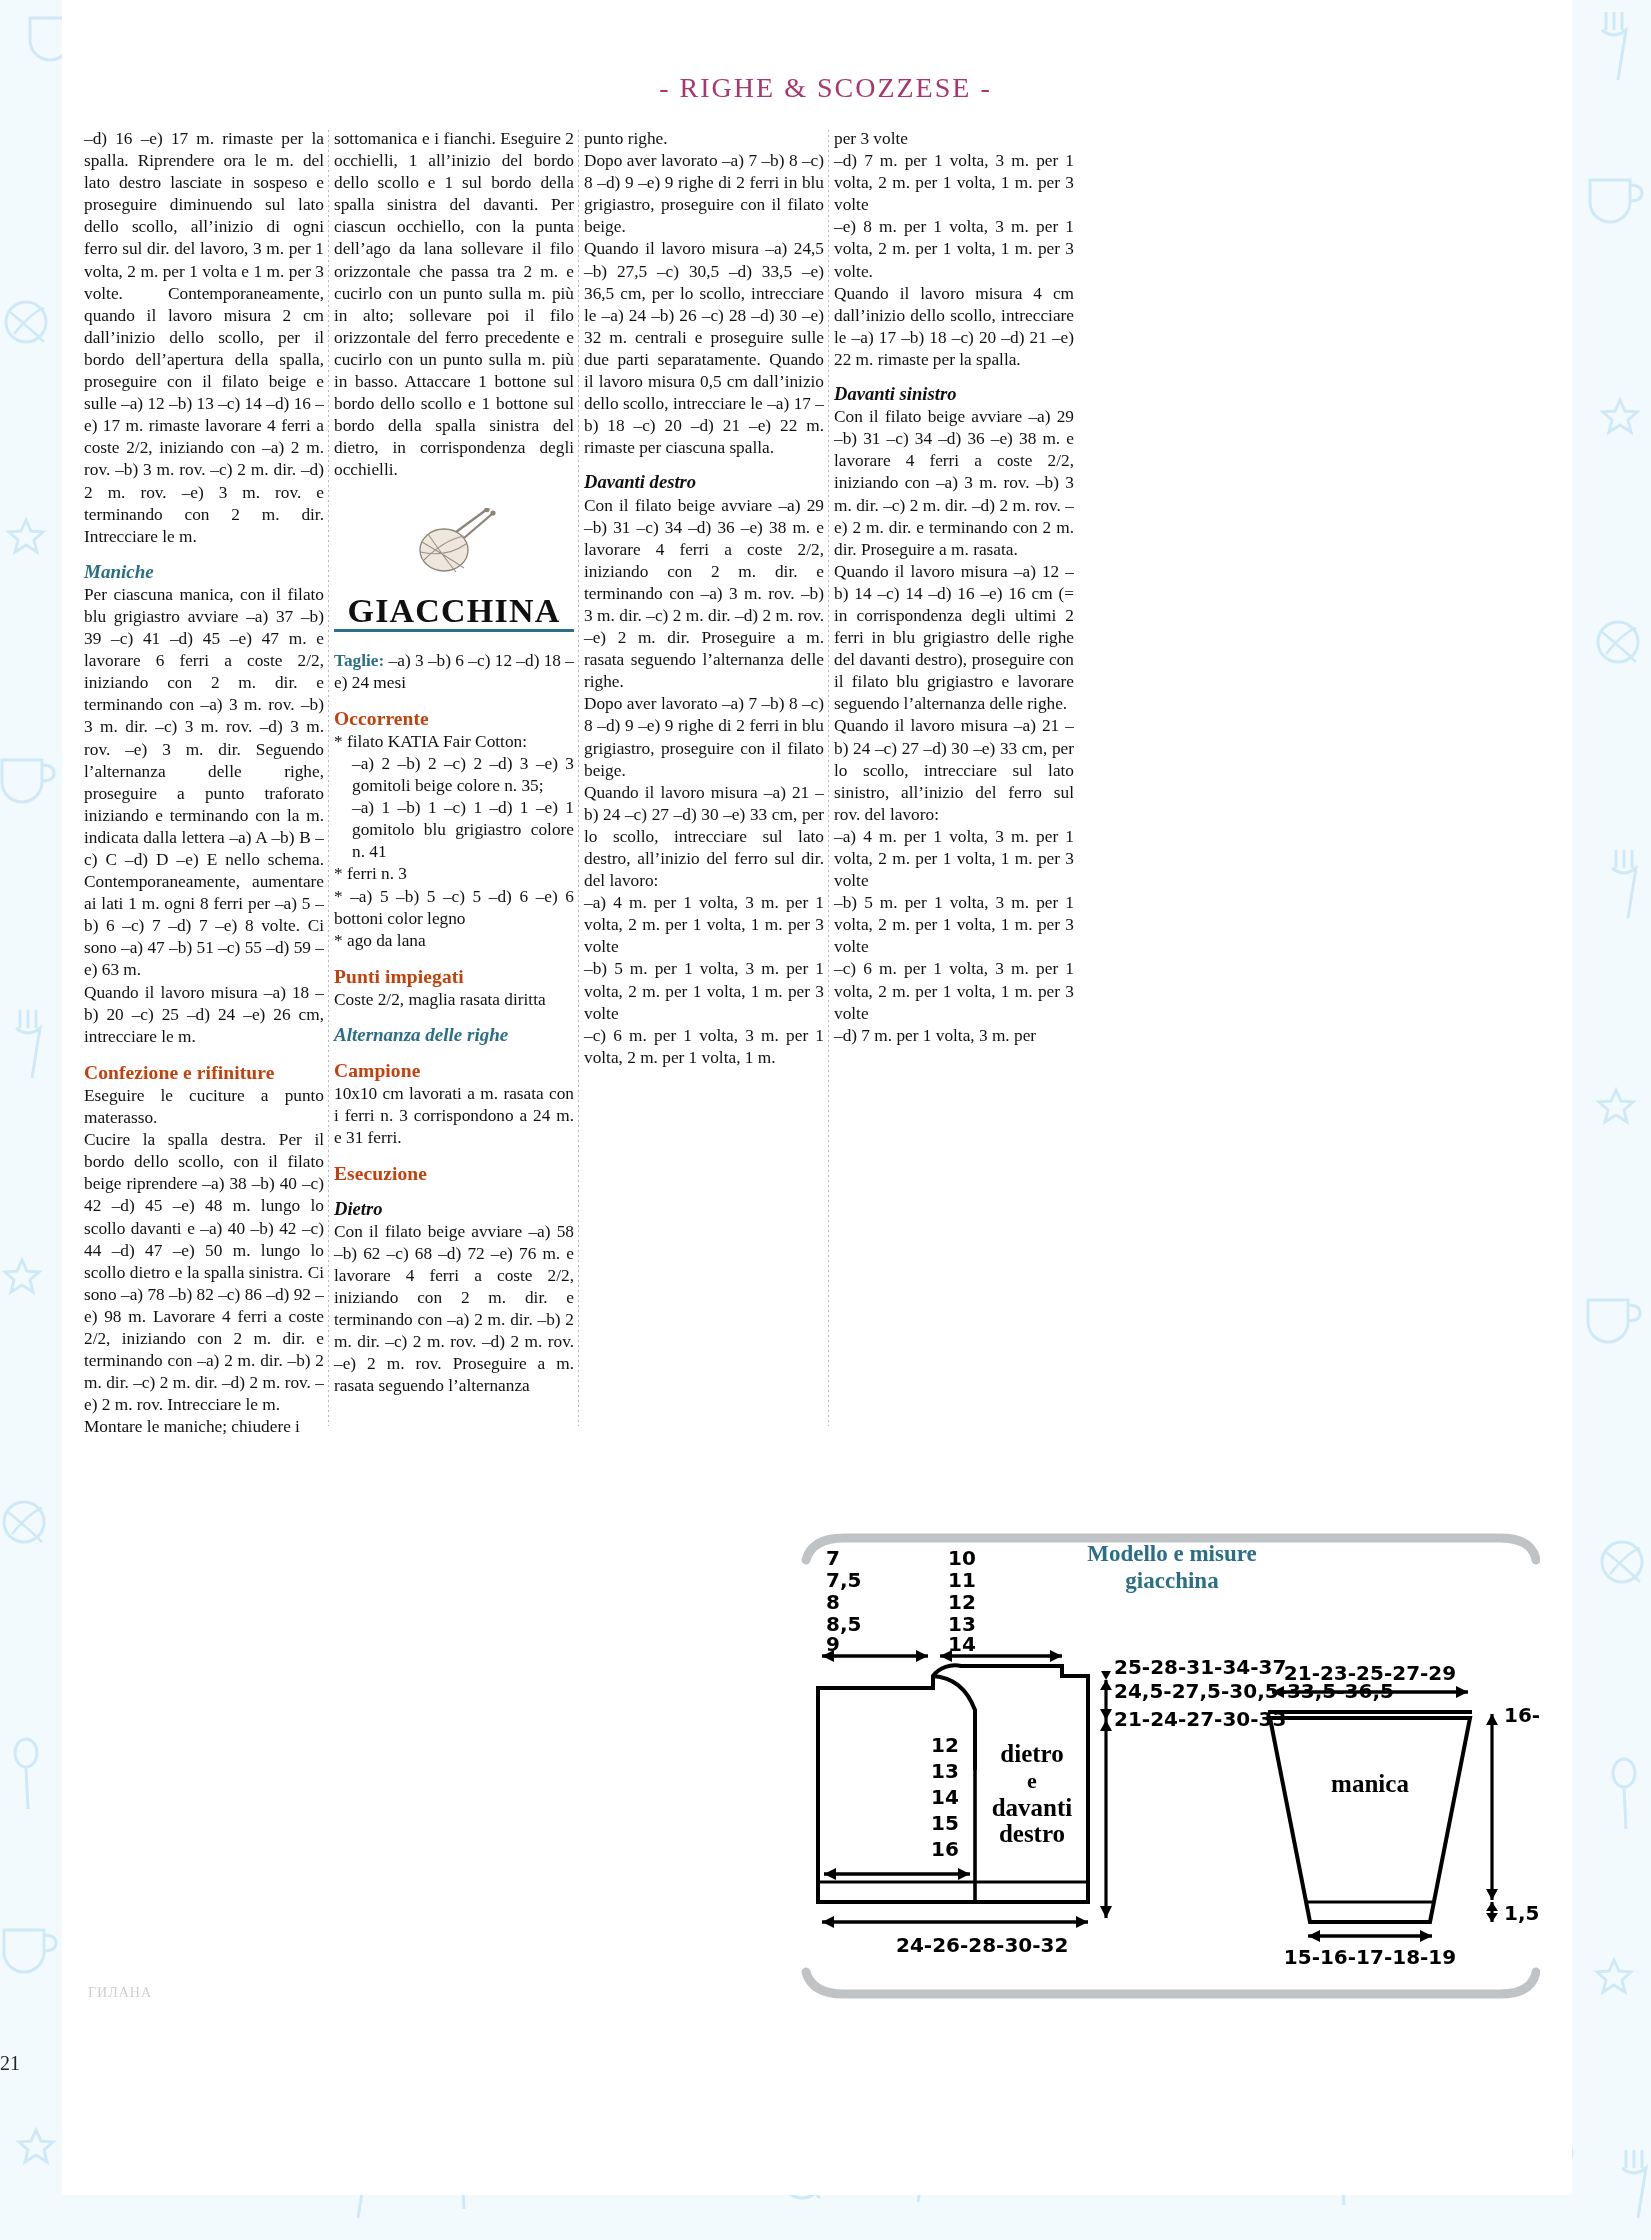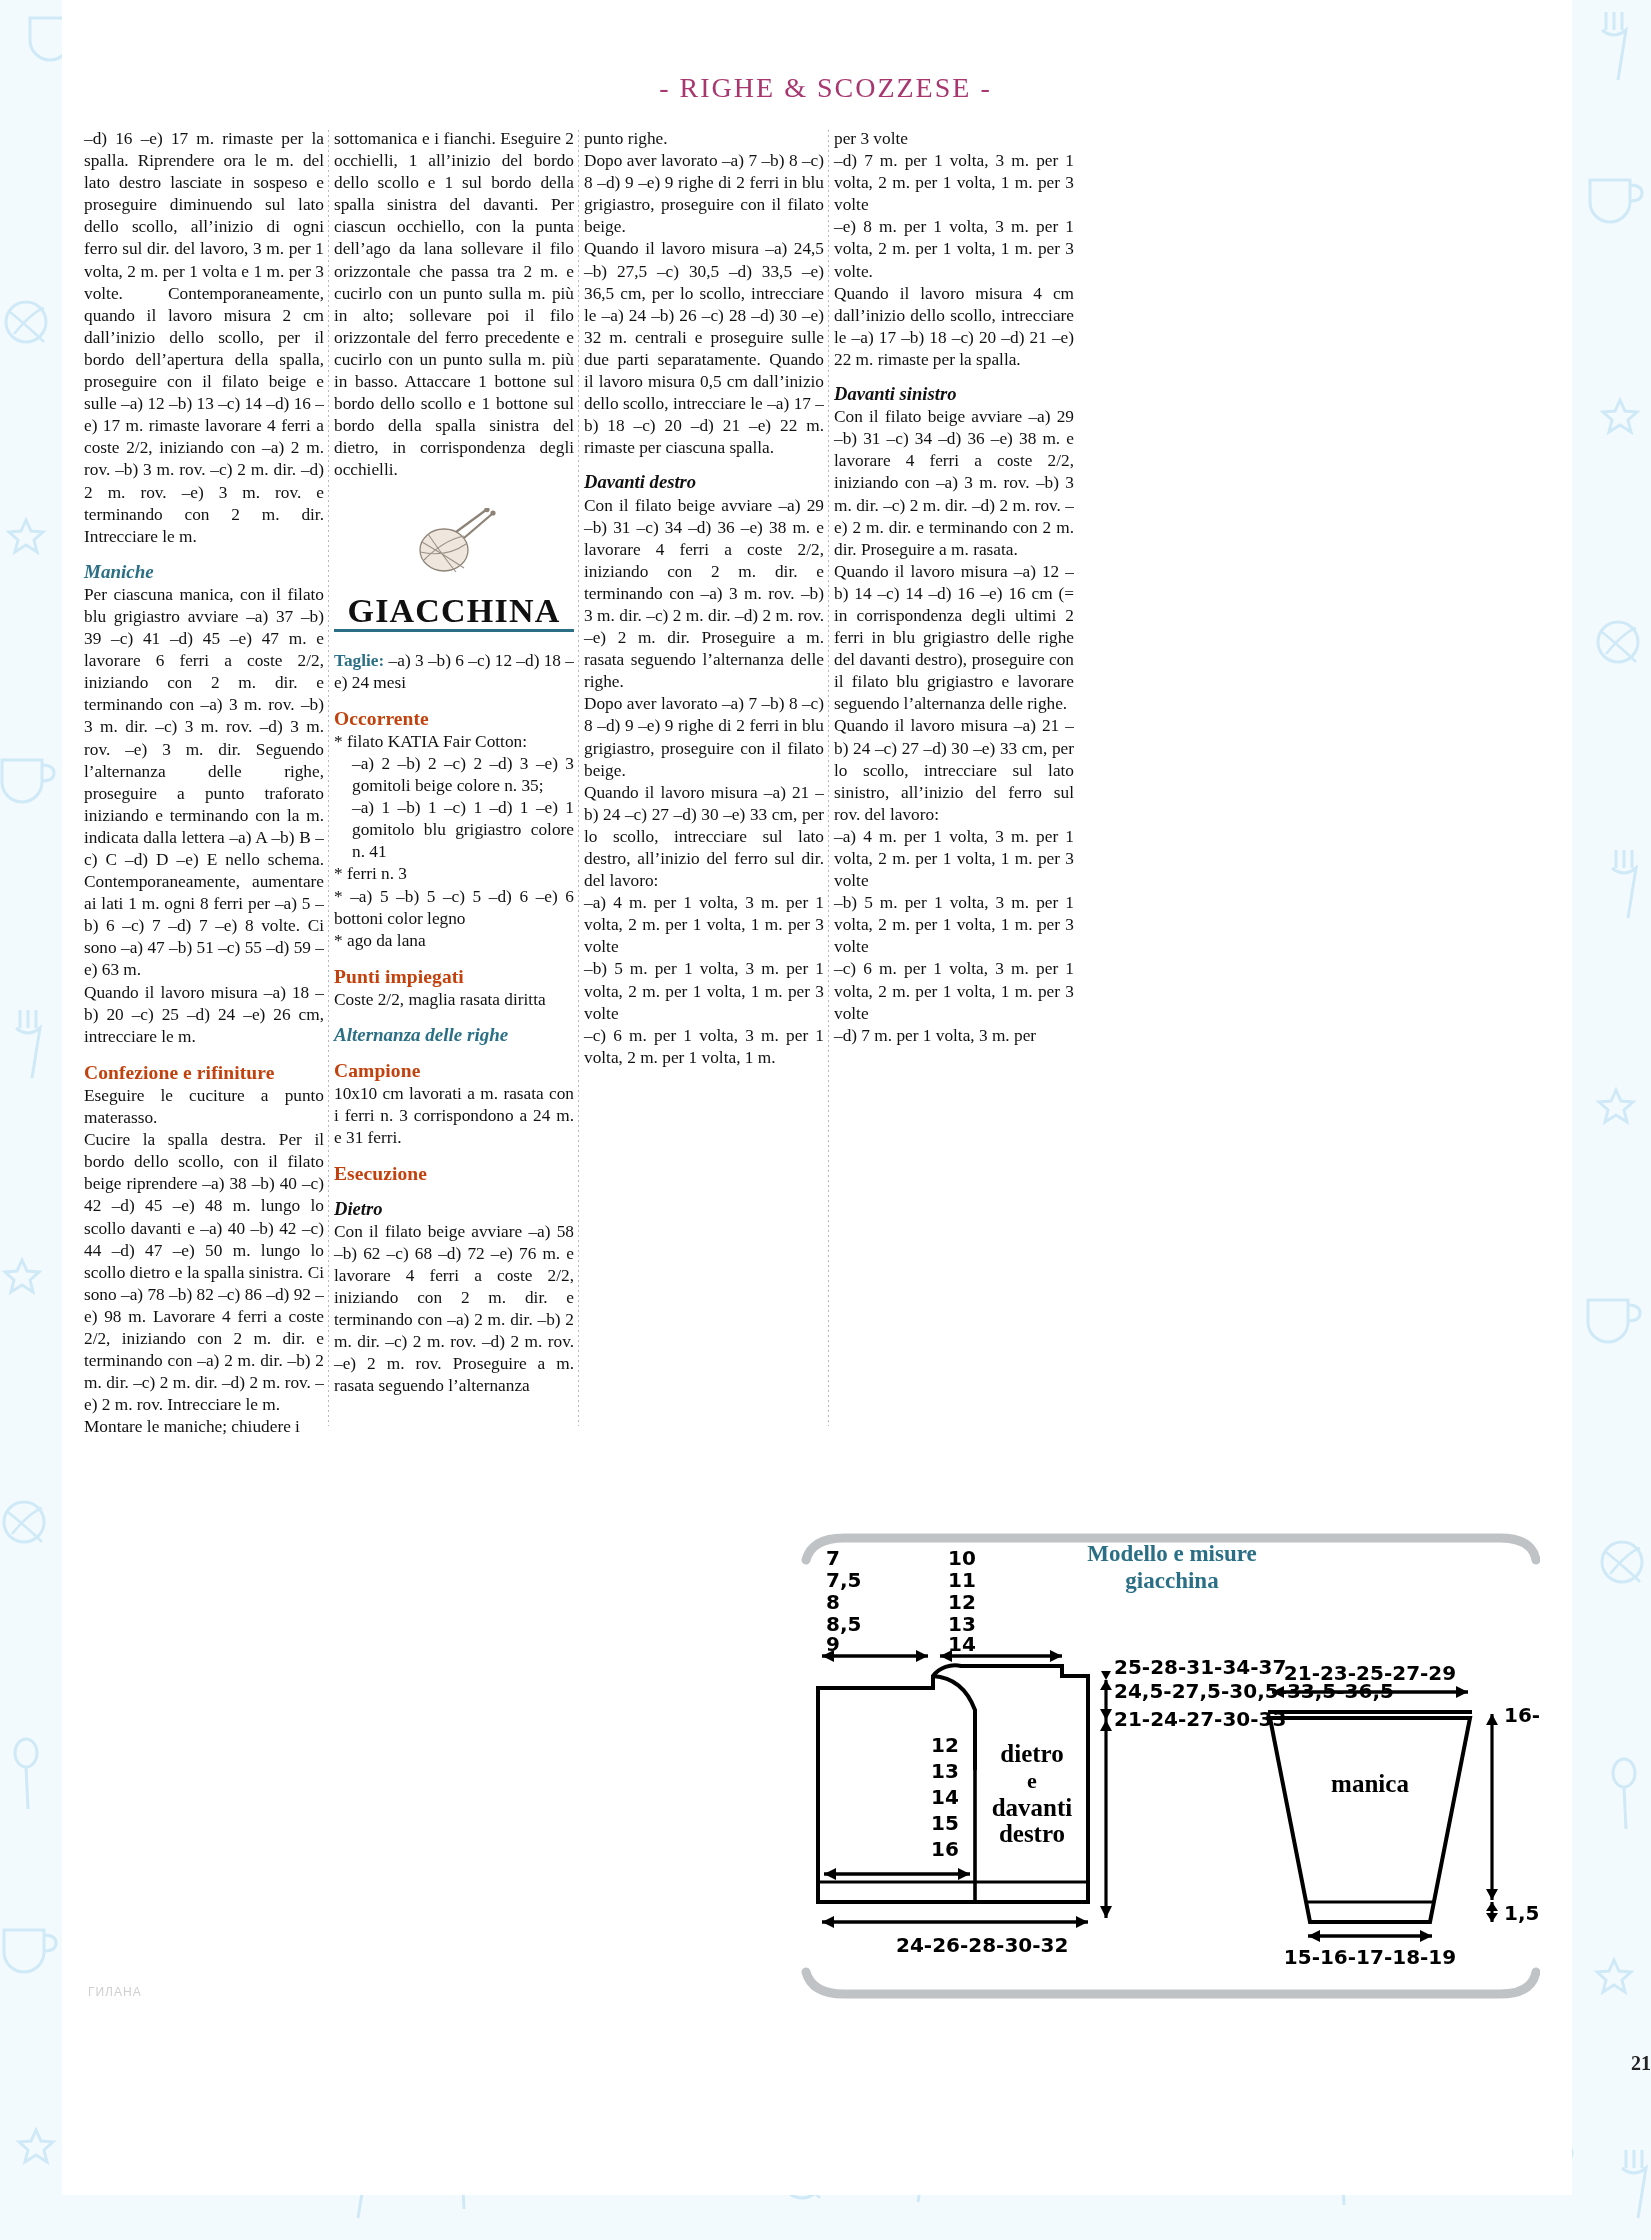--- a/index.html
+++ b/index.html
@@ -80,26 +80,26 @@
   }
   .sch-title{
     position:absolute;left:222px;top:10px;width:300px;text-align:center;
     color:#2a6f86;font-weight:bold;font-size:23px;line-height:27px;
     font-family:"Liberation Serif",serif;
   }
   .sch-svg{position:absolute;left:0;top:0;width:740px;height:470px;}
 
   
   .pagenum{
-    position:absolute;left:0;right:0;top:2052px;text-align:right;z-index:6;
-    font-size:20px;color:#222;font-weight:bold;
+    position:absolute;left:0;right:0;top:2052px;text-align:left;z-index:6;
+    font-size:20px;color:#222;
   }
   .watermark{
     position:absolute;left:88px;top:1985px;z-index:6;
-    font-family:Liberation Sans, sans-serif;font-size:12px;color:#cfcfcf;
+    font-family:Liberation Serif, serif;font-size:14px;color:#cfcfcf;
     letter-spacing:1px;
   }
   .sch-num{font-family:"DejaVu Sans",sans-serif;font-weight:bold;}
 </style>
 </head>
 <body>
 
 <div class="doodle-bg">
   <svg class="doodle-svg" viewBox="0 0 1651 2240" preserveAspectRatio="none">
     <defs>

